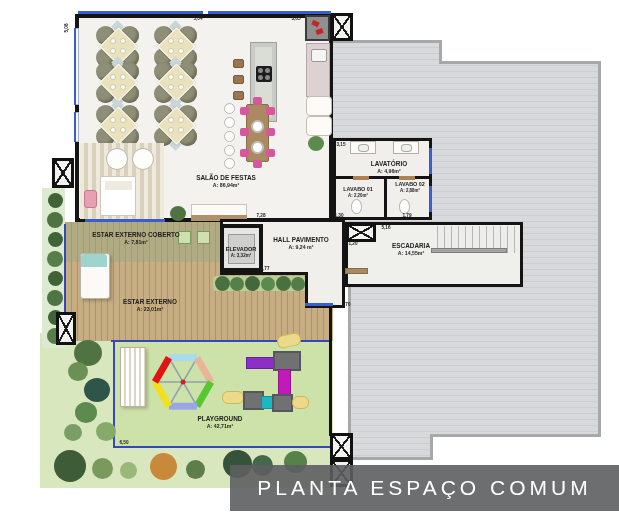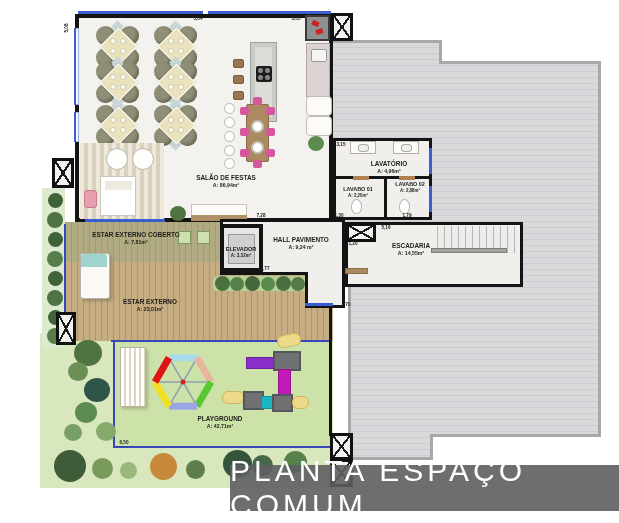--- a/index.html
+++ b/index.html
@@ -37,21 +37,21 @@
   
   .chair-circ{position:absolute;border-radius:50%;background:#8f8f78;box-shadow:inset -2px -2px 3px #6c6c58;}
   .tbl-diamond{position:absolute;background:#eae1bd;border:1px solid #fdfdf8;transform:rotate(45deg);box-shadow:0 0 2px rgba(0,0,0,0.25);}
   .accent-d{position:absolute;background:#c9d6d8;transform:rotate(45deg);}
   .plate{position:absolute;border-radius:50%;background:#fff;border:1px solid #cfc8a8;box-sizing:border-box;}
   .platform{position:absolute;background:#6f7173;border:2px solid #55575a;box-sizing:border-box;}
   .ybar{position:absolute;background:#ecd98a;border-radius:6px;border:1px solid #cdb65e;box-sizing:border-box;}
   
   .titlebar{position:absolute;left:230px;top:465px;width:389px;height:46px;
     background:rgba(93,94,96,0.90);display:flex;align-items:center;justify-content:center;}
-  .titlebar span{color:#ffffff;font-size:30px;letter-spacing:4px;font-weight:400;}
+  .titlebar span{color:#ffffff;font-size:21px;letter-spacing:4px;font-weight:400;}
   .stairs{position:absolute;background:repeating-linear-gradient(90deg,#b6b7b3 0 1px,transparent 1px 7px),#ededeb;}
   .toilet{position:absolute;width:11px;height:15px;background:#fff;border:1px solid #b8b8b4;border-radius:50% 50% 45% 45%;box-sizing:border-box;}
   .vanity{position:absolute;background:#fbfaf7;border:1px solid #b4b0a8;box-sizing:border-box;}
   .basin{position:absolute;background:#eef0ee;border:1px solid #a8aaa6;border-radius:40%;box-sizing:border-box;}
   .pinkchair{position:absolute;width:9px;height:8px;background:#d6589c;border-radius:2px;}
   .roundchair{position:absolute;width:11px;height:11px;border-radius:50%;background:#fdfdfb;border:1px solid #b8b8b2;box-sizing:border-box;}
   .stool{position:absolute;width:11px;height:9px;background:#9a7550;border-radius:2px;border:1px solid #7a5a3c;box-sizing:border-box;}
 </style>
 </head>
 <body>

